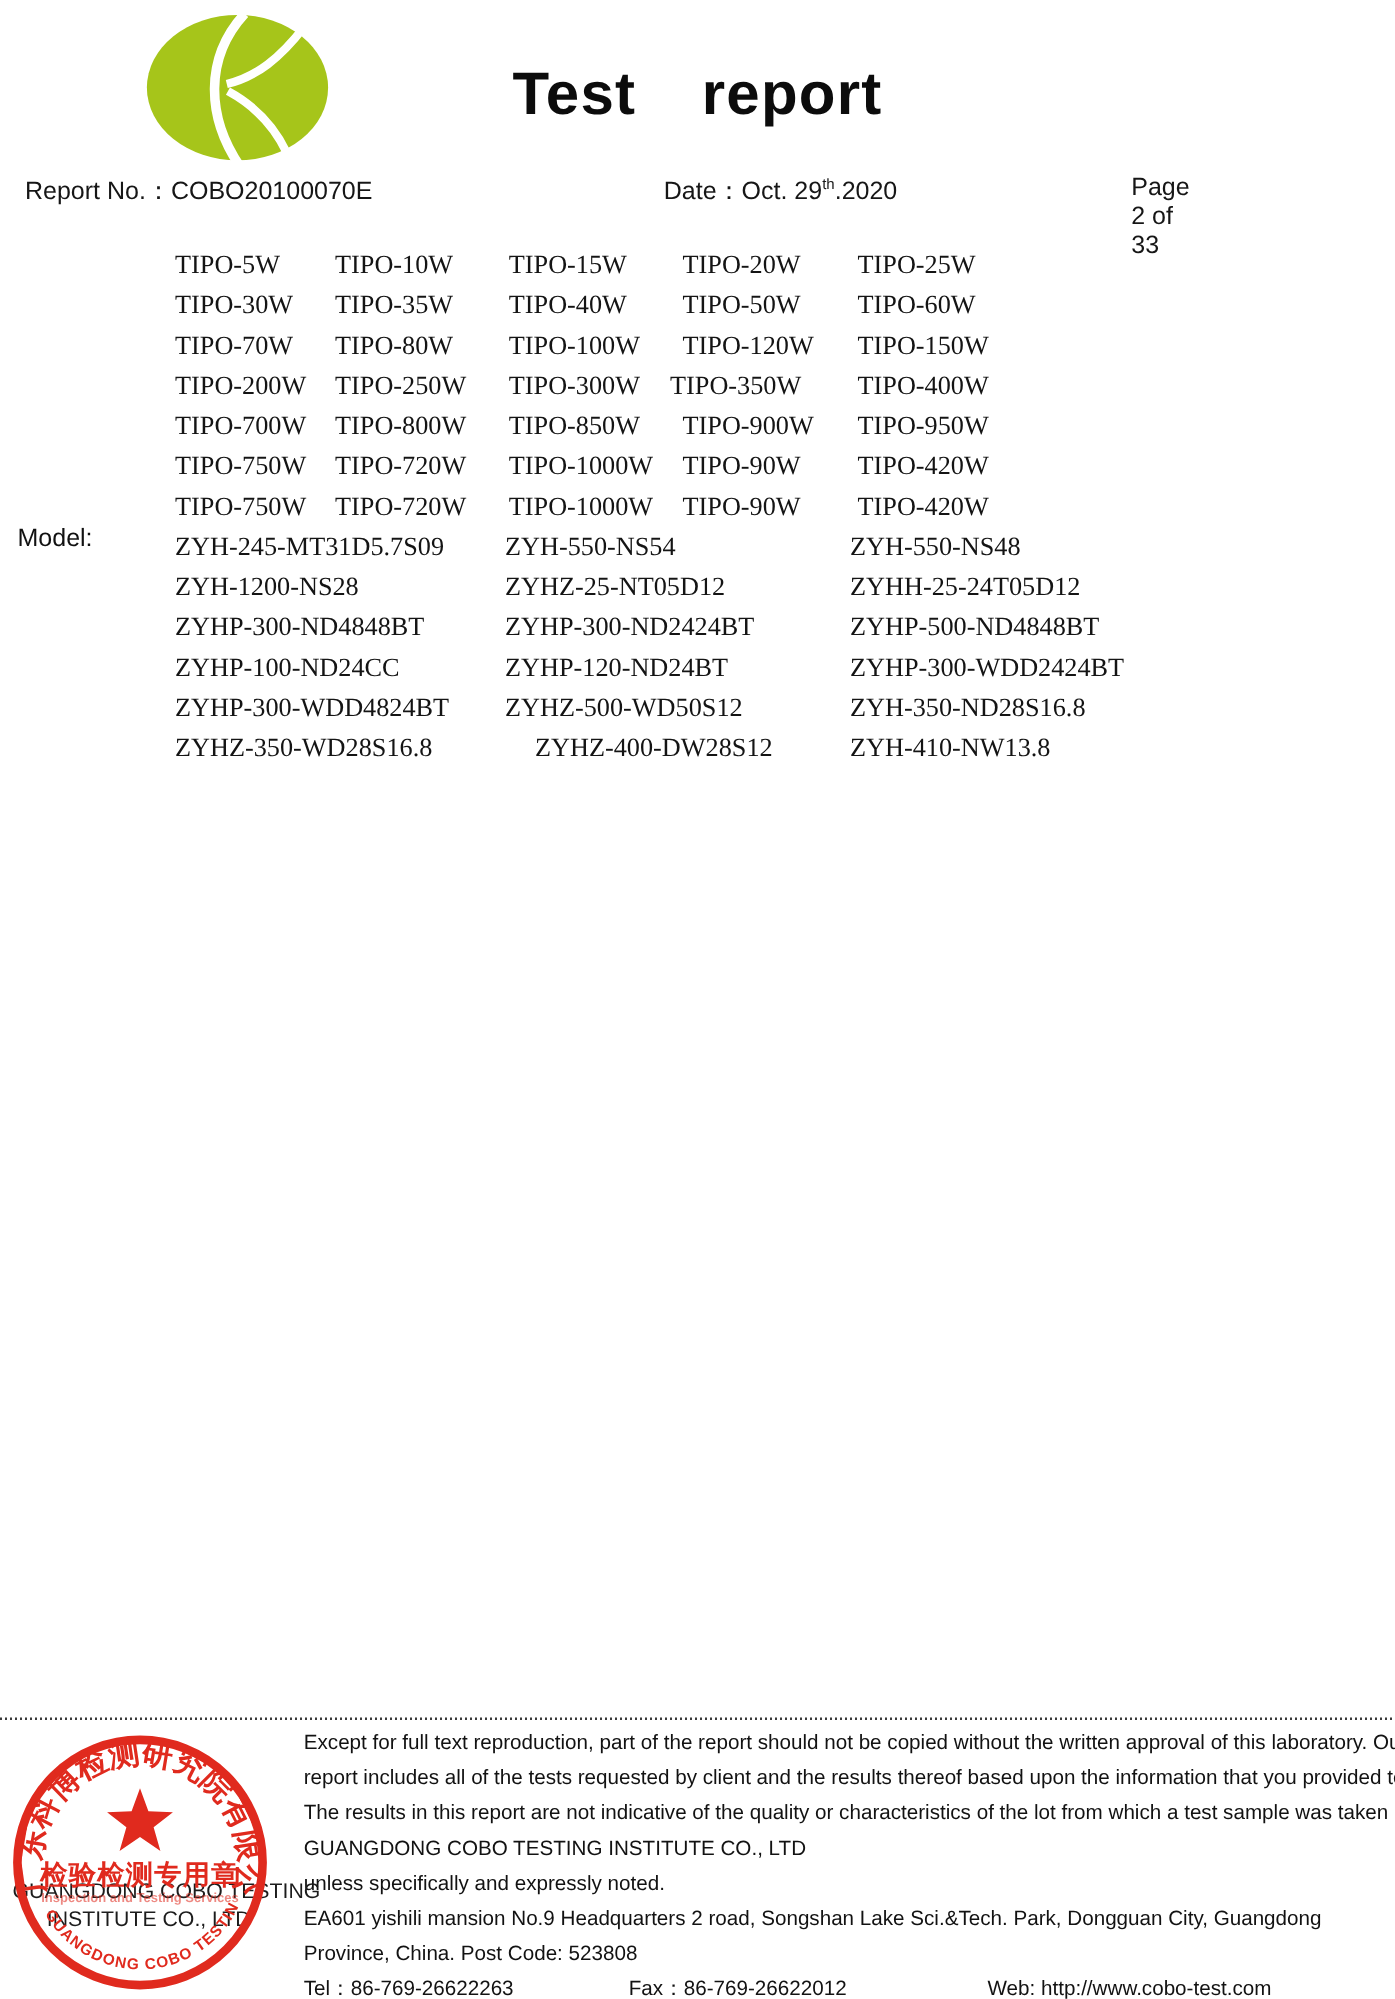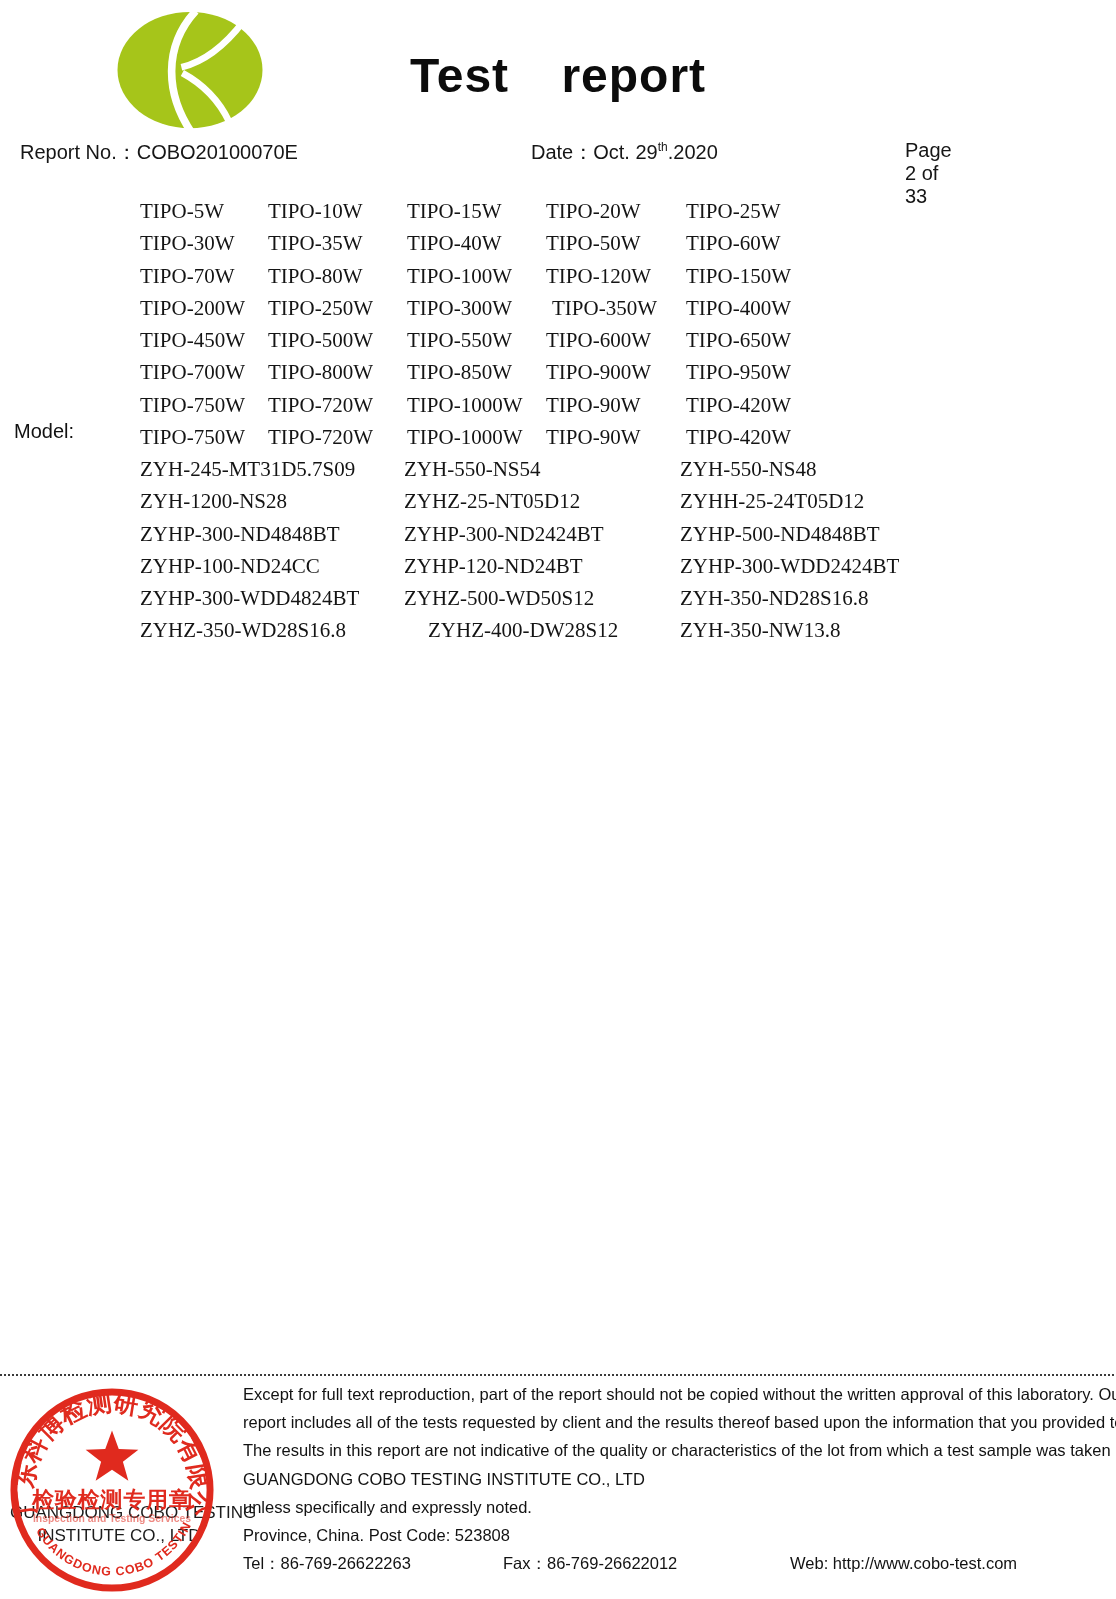--- a/index.html
+++ b/index.html
@@ -82,29 +82,22 @@
       <span class="model-cell" style="left: 140px;">TIPO-70W</span>
       <span class="model-cell" style="left: 268px;">TIPO-80W</span>
       <span class="model-cell" style="left: 407px;">TIPO-100W</span>
       <span class="model-cell" style="left: 546px;">TIPO-120W</span>
       <span class="model-cell" style="left: 686px;">TIPO-150W</span>
     </div>
     <div class="model-row">
       <span class="model-cell" style="left: 140px;">TIPO-200W</span>
       <span class="model-cell" style="left: 268px;">TIPO-250W</span>
       <span class="model-cell" style="left: 407px;">TIPO-300W</span>
-      <span class="model-cell" style="left: 552px;">TIPO-350W</span>
+      <span class="model-cell" style="left: 536px;">TIPO-350W</span>
       <span class="model-cell" style="left: 686px;">TIPO-400W</span>
-    </div>
-    <div class="model-row">
-      <span class="model-cell" style="left: 140px;">TIPO-450W</span>
-      <span class="model-cell" style="left: 268px;">TIPO-500W</span>
-      <span class="model-cell" style="left: 407px;">TIPO-550W</span>
-      <span class="model-cell" style="left: 546px;">TIPO-600W</span>
-      <span class="model-cell" style="left: 686px;">TIPO-650W</span>
     </div>
     <div class="model-row">
       <span class="model-cell" style="left: 140px;">TIPO-700W</span>
       <span class="model-cell" style="left: 268px;">TIPO-800W</span>
       <span class="model-cell" style="left: 407px;">TIPO-850W</span>
       <span class="model-cell" style="left: 546px;">TIPO-900W</span>
       <span class="model-cell" style="left: 686px;">TIPO-950W</span>
     </div>
     <div class="model-row">
       <span class="model-cell" style="left: 140px;">TIPO-750W</span>
@@ -141,32 +134,33 @@
       <span class="model-cell" style="left: 680px;">ZYHP-300-WDD2424BT</span>
     </div>
     <div class="model-row">
       <span class="model-cell" style="left: 140px;">ZYHP-300-WDD4824BT</span>
       <span class="model-cell" style="left: 404px;">ZYHZ-500-WD50S12</span>
       <span class="model-cell" style="left: 680px;">ZYH-350-ND28S16.8</span>
     </div>
     <div class="model-row">
       <span class="model-cell" style="left: 140px;">ZYHZ-350-WD28S16.8</span>
       <span class="model-cell" style="left: 428px;">ZYHZ-400-DW28S12</span>
-      <span class="model-cell" style="left: 680px;">ZYH-350-NW13.8</span>
+      <span class="model-cell" style="left: 680px;">ZYH-410-NW13.8</span>
     </div>
   </div>
 
 <div class="dotted-rule"></div>
 
 <div class="footer-text">
   <div class="fline">Except for full text reproduction, part of the report should not be copied without the written approval of this laboratory. Our</div>
   <div class="fline">report includes all of the tests requested by client and the results thereof based upon the information that you provided to us.</div>
   <div class="fline">The results in this report are not indicative of the quality or characteristics of the lot from which a test sample was taken</div>
   <div class="fline">GUANGDONG COBO TESTING INSTITUTE CO., LTD</div>
   <div class="fline">unless specifically and expressly noted.</div>
+  <div class="fline">EA601 yishili mansion No.9 Headquarters 2 road, Songshan Lake Sci.&amp;Tech. Park, Dongguan City, Guangdong</div>
   <div class="fline">Province, China. Post Code: 523808</div>
   <div class="fline tel-line">
     <span class="tel">Tel：86-769-26622263</span>
     <span class="fax">Fax：86-769-26622012</span>
     <span class="web">Web: http://www.cobo-test.com</span>
   </div>
 </div>
 
 <div class="seal-overlap">
   <div>GUANGDONG COBO TESTING</div>

